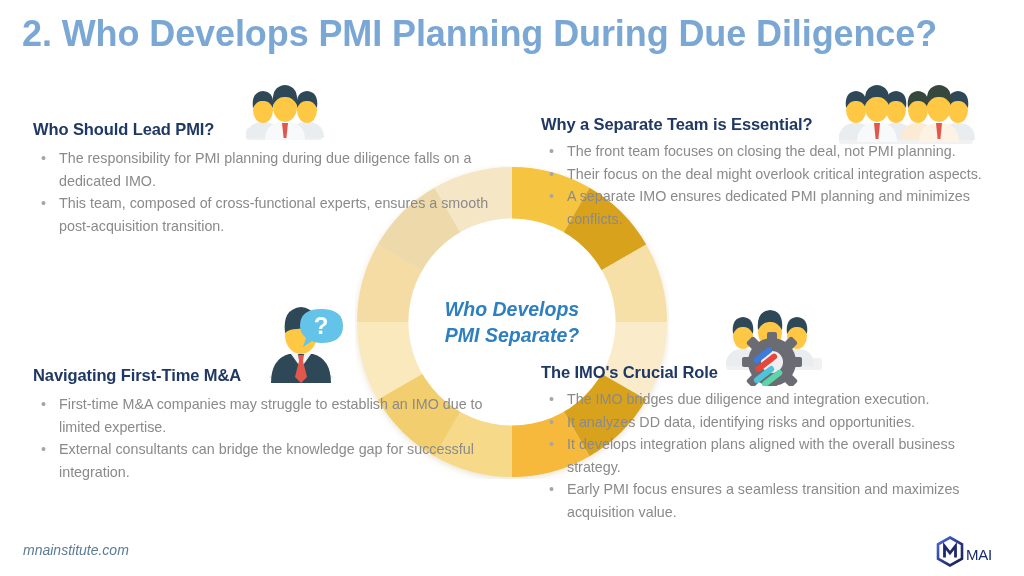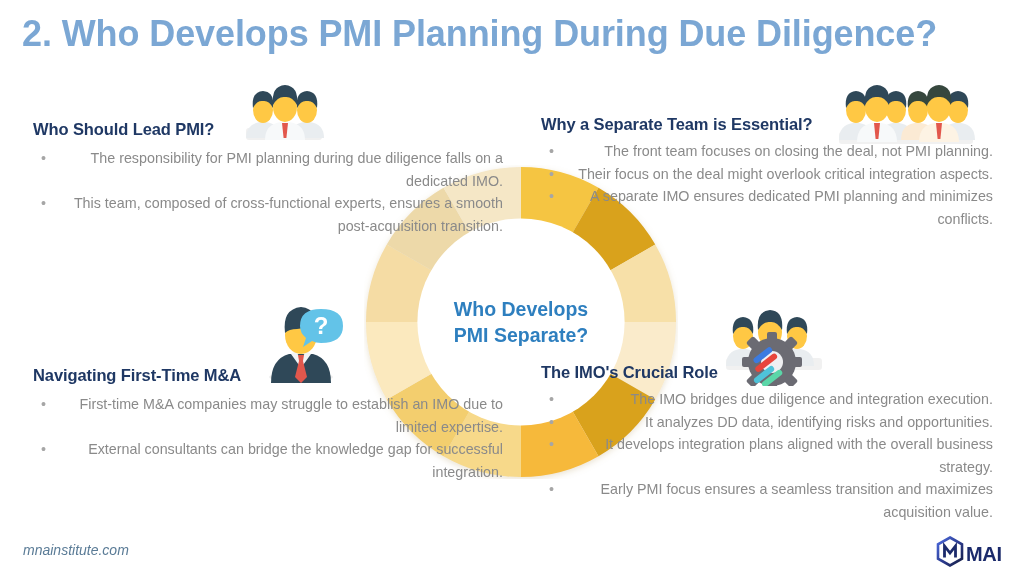--- a/index.html
+++ b/index.html
@@ -27,21 +27,20 @@
     font-size: 36px;
     font-weight: 600;
     letter-spacing: -0.1px;
     color: #7BA7D4;
     white-space: nowrap;
   }
 
   
   .block {
     position: absolute;
-    text-align: right;
   }
   .block-head {
     display: flex;
     align-items: center;
     gap: 10px;
     white-space: nowrap;
   }
   .block-title {
     font-size: 16.5px;
     font-weight: bold;
@@ -78,24 +77,25 @@
   #block-navigating .bullets { margin-top: 8px; }
   #block-imo        { left: 541px; top: 363px; width: 452px; }
   #block-imo .bullets { margin-top: 6px; }
 
   #block-separate .bullets li,
   #block-imo .bullets li { line-height: 22.5px; }
 
   
   #donut-wrap {
     position: absolute;
-    left: 364px;
+    left: 355px;
     top: 165px;
     width: 314px;
     height: 314px;
+    font-style: italic;
   }
   #donut-svg { display: block; }
   #donut-center-label {
     position: absolute;
     left: 0;
     top: 0;
     width: 314px;
     height: 314px;
     display: flex;
     flex-direction: column;
@@ -130,22 +130,22 @@
   }
   #brand-logo {
     position: absolute;
     left: 935px;
     top: 536px;
     display: flex;
     align-items: center;
     gap: 1px;
   }
   #brand-logo-text {
-    font-size: 20px;
-    font-weight: bold;
+    font-size: 15px;
+    font-weight: normal;
     color: #1B2A6B;
     letter-spacing: -0.3px;
   }
 </style>
 </head>
 <body>
 
 <div id="slide">
 
   <div id="slide-title">2. Who Develops PMI Planning During Due Diligence?</div>

